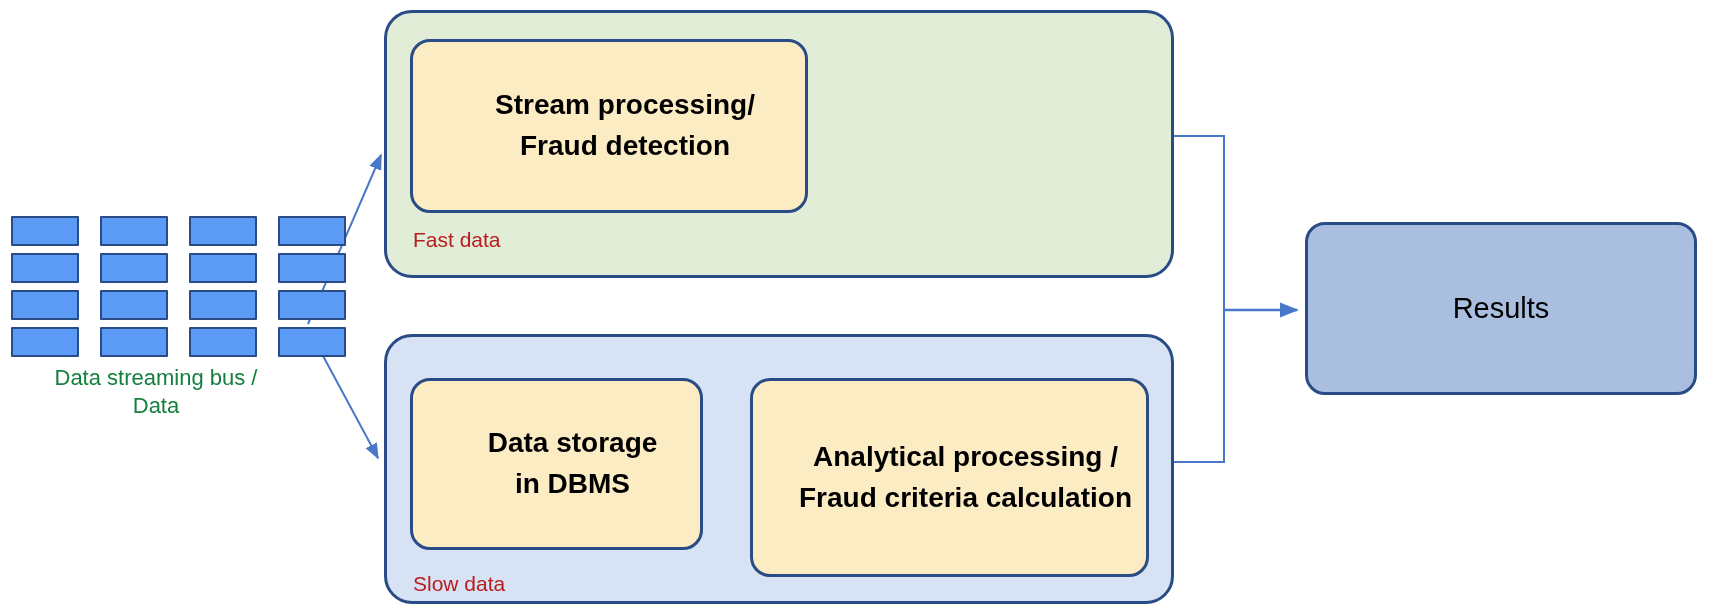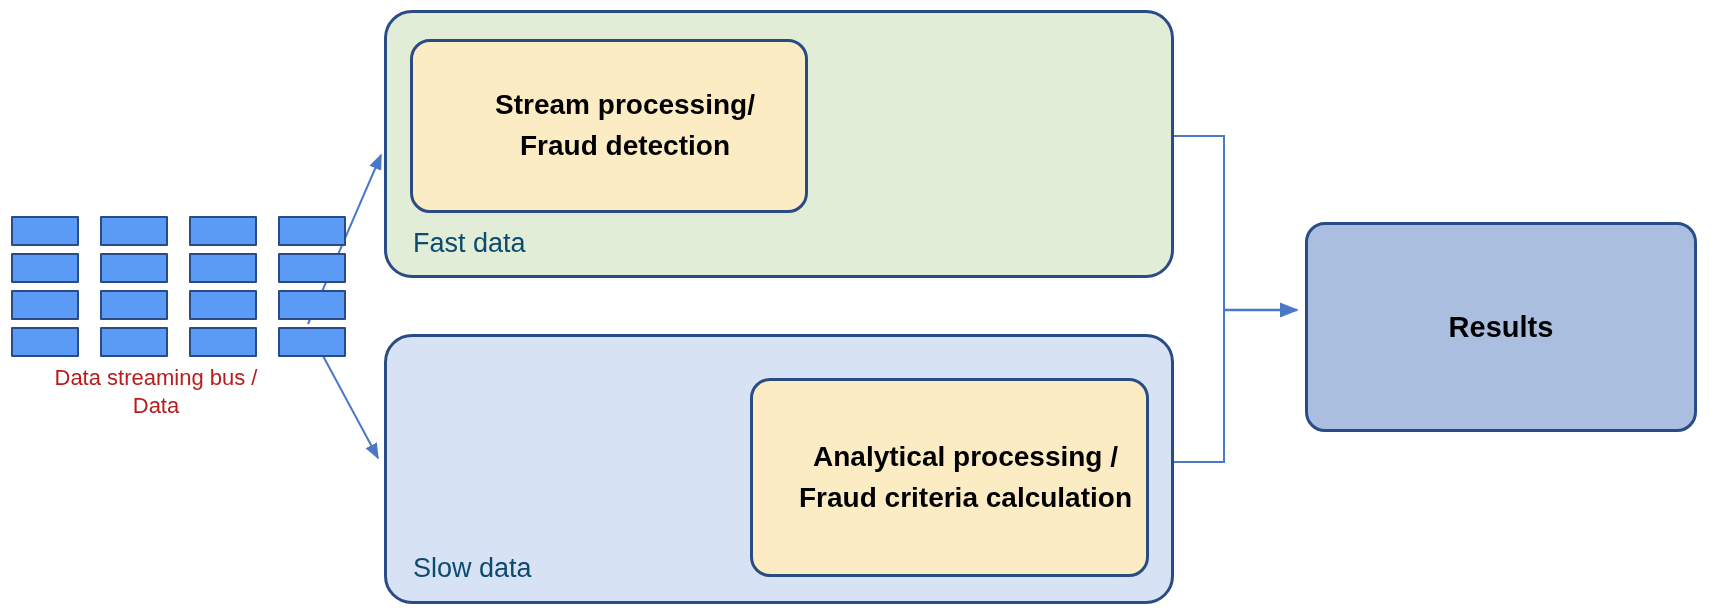--- a/index.html
+++ b/index.html
@@ -42,41 +42,41 @@
     background: #5b9bf5;
     border: 2px solid #2a4c86;
     border-radius: 1px;
     box-sizing: border-box;
   }
   .bus-label {
     position: absolute;
     text-align: center;
     font-size: 22px;
     line-height: 1.25;
-    color: #b91c1c;
+    color: #15803d;
     white-space: pre-line;
   }
 
   
   .group {
     position: absolute;
     box-sizing: border-box;
     border: 3px solid #2a4c86;
     border-radius: 28px;
   }
   .group.fast {
     background: #e2edd8;
   }
   .group.slow {
     background: #d7e2f4;
   }
   .group-label {
     position: absolute;
-    font-size: 27px;
-    color: #0c4a6e;
+    font-size: 21px;
+    color: #b91c1c;
     white-space: nowrap;
   }
 
   
   .node {
     position: absolute;
     box-sizing: border-box;
     border: 3px solid #2a4c86;
     border-radius: 20px;
     display: flex;
@@ -157,21 +157,23 @@
 
   <div class="group fast" style="left:384px; top:10px; width:790px; height:268px;">
   </div>
   <div class="group-label" style="left:413px; top:228px;">Fast data</div>
 
   <div class="node yellow" style="left:410px; top:39px; width:398px; height:174px; font-size:28px; line-height:1.45;">Stream processing/
 Fraud detection</div>
 
   <div class="group slow" style="left:384px; top:334px; width:790px; height:270px;">
   </div>
-  <div class="group-label" style="left:413px; top:553px;">Slow data</div>
+  <div class="group-label" style="left:413px; top:572px;">Slow data</div>
 
+  <div class="node yellow" style="left:410px; top:378px; width:293px; height:172px; font-size:28px; line-height:1.45;">Data storage
+in DBMS</div>
 
   <div class="node yellow" style="left:750px; top:378px; width:399px; height:199px; font-size:28px; line-height:1.45;">Analytical processing /
 Fraud criteria calculation</div>
 
-  <div class="node blue" style="left:1305px; top:222px; width:392px; height:210px; font-size:29px;font-weight:bold;">Results</div>
+  <div class="node blue" style="left:1305px; top:222px; width:392px; height:173px; font-size:29px;">Results</div>
 
 </div>
 
 </body></html>

